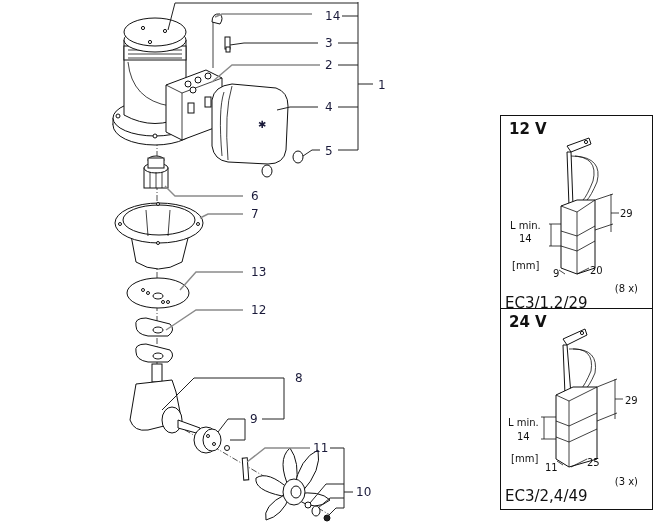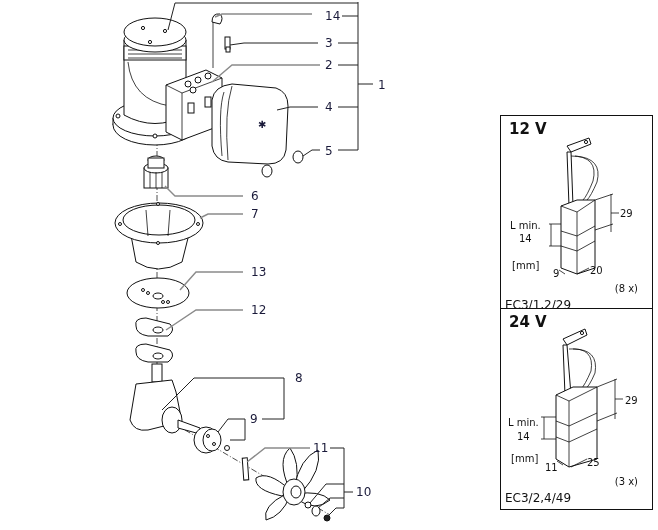--- a/index.html
+++ b/index.html
@@ -8,21 +8,21 @@
   #diagram { position: absolute; left: 0; top: 0; width: 658px; height: 530px; }
   .lbl { font-family: "DejaVu Sans", sans-serif; font-size: 12px; fill: #1a1a3a; }
   .part { fill: #ffffff; stroke: #111; stroke-width: 1; }
   .thin { fill: none; stroke: #111; stroke-width: 0.8; }
   .leader { fill: none; stroke: #222; stroke-width: 1; }
   .leader-grey { fill: none; stroke: #8a8a8a; stroke-width: 1.4; }
   .dash { fill: none; stroke: #222; stroke-width: 0.8; stroke-dasharray: 6 2 1 2; }
   .panel { position: absolute; border: 1.5px solid #111; background: #fff; }
   .panel-title { position: absolute; left: 8px; top: 4px; font-size: 15px; font-weight: bold;
                  font-family: "DejaVu Sans", sans-serif; color: #111; }
-  .panel-code { position: absolute; left: 4px; bottom: 4px; font-size: 12px; color: #111;
+  .panel-code { position: absolute; left: 4px; bottom: 4px; font-size: 15px; color: #111;
                 font-family: "DejaVu Sans", sans-serif; }
   .panel-qty { position: absolute; right: 14px; bottom: 22px; font-size: 10px; color: #111;
                font-family: "DejaVu Sans", sans-serif; }
   .panel svg { position: absolute; left: 0; top: 0; }
   .dim { font-family: "DejaVu Sans", sans-serif; font-size: 10px; fill: #111; }
 </style>
 </head>
 <body>
 
 <svg id="diagram" viewBox="0 0 658 530" xmlns="http://www.w3.org/2000/svg">

